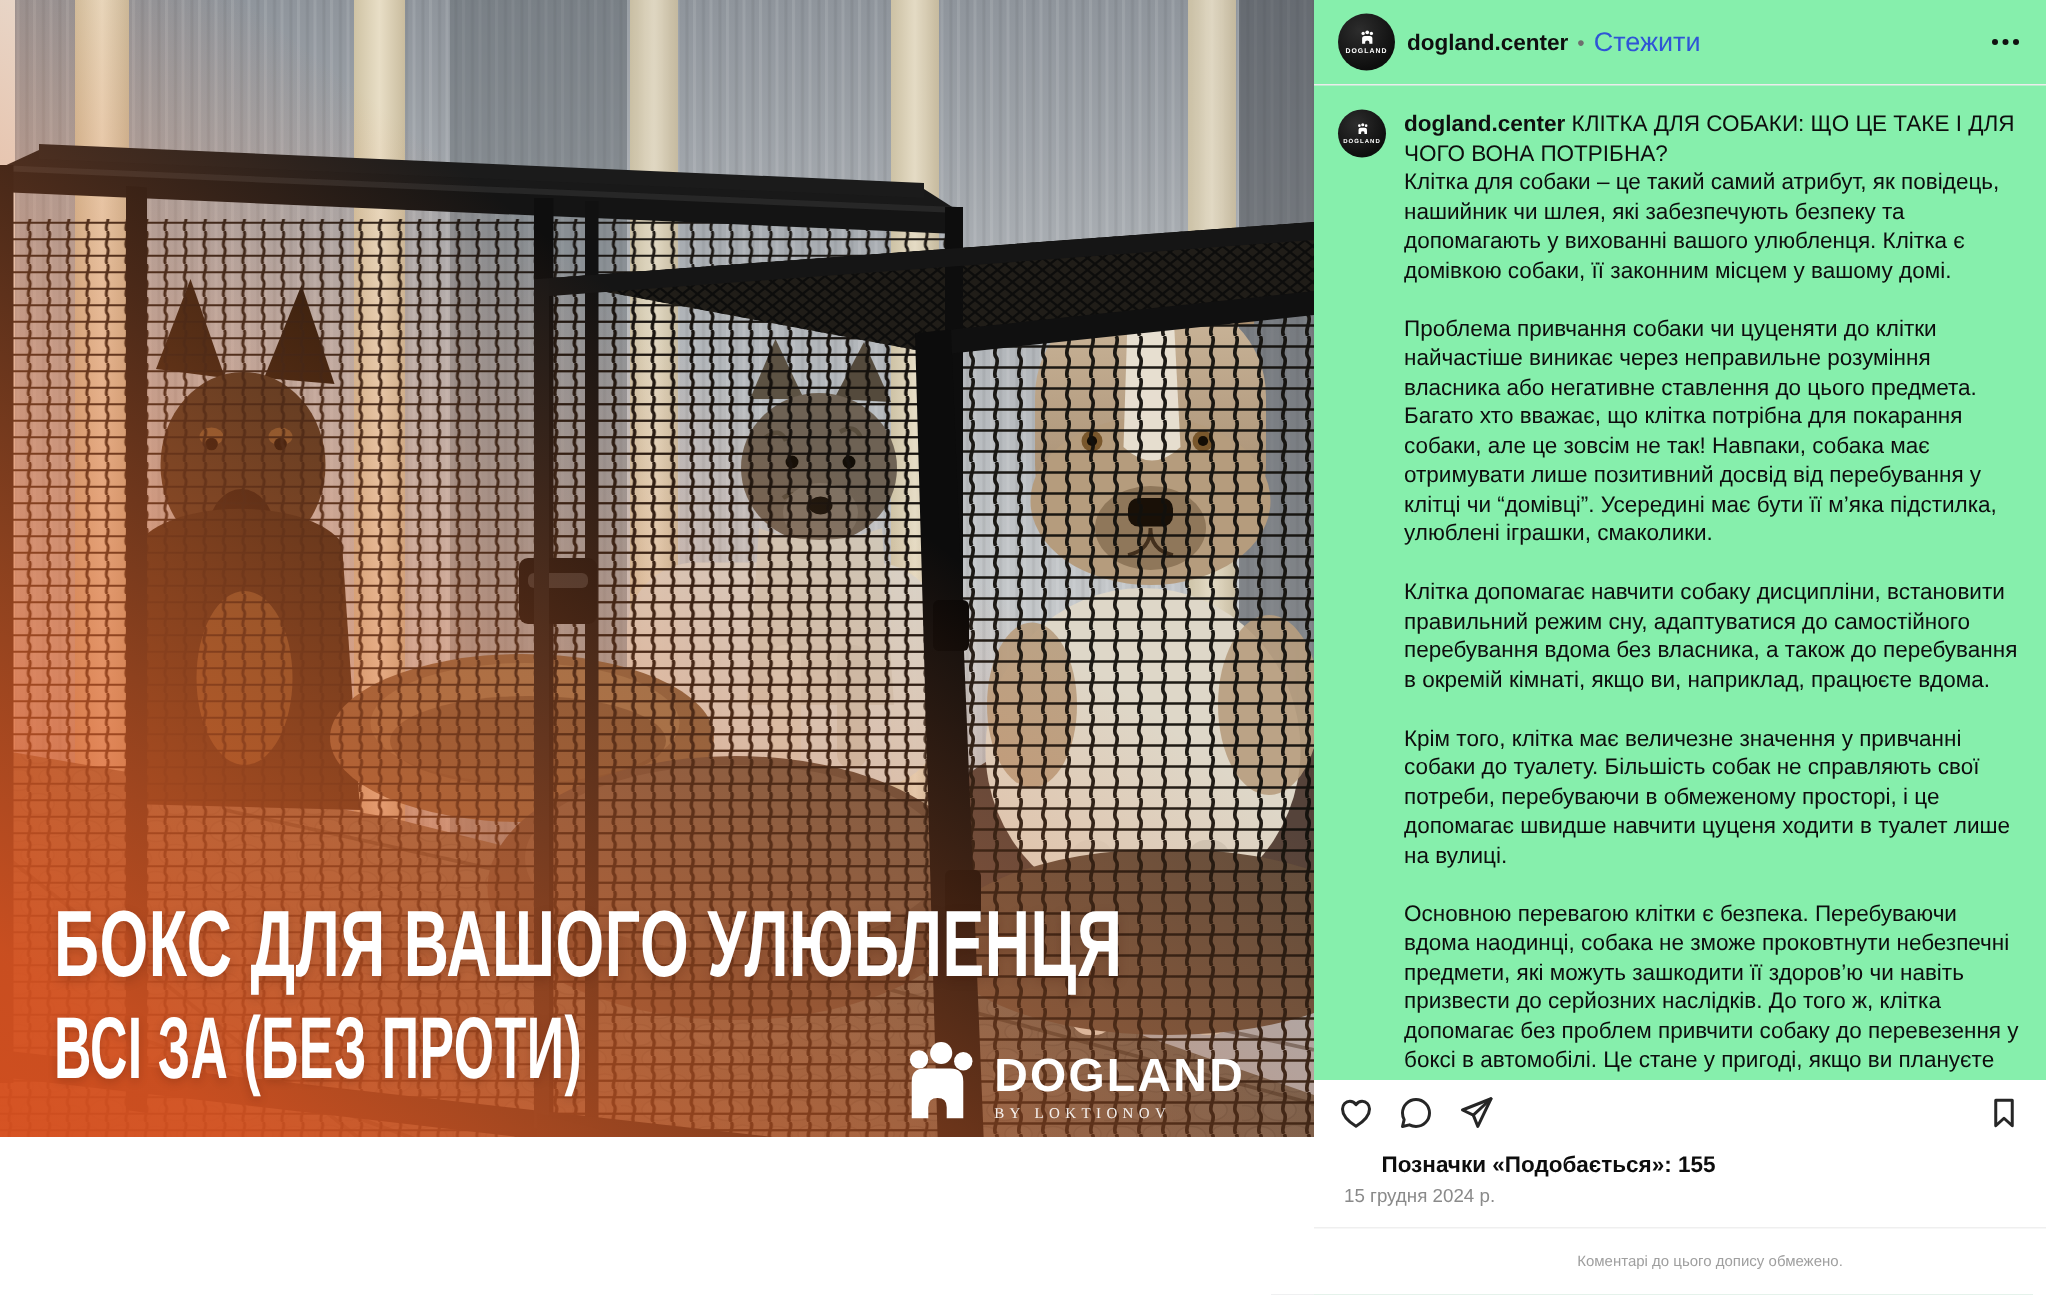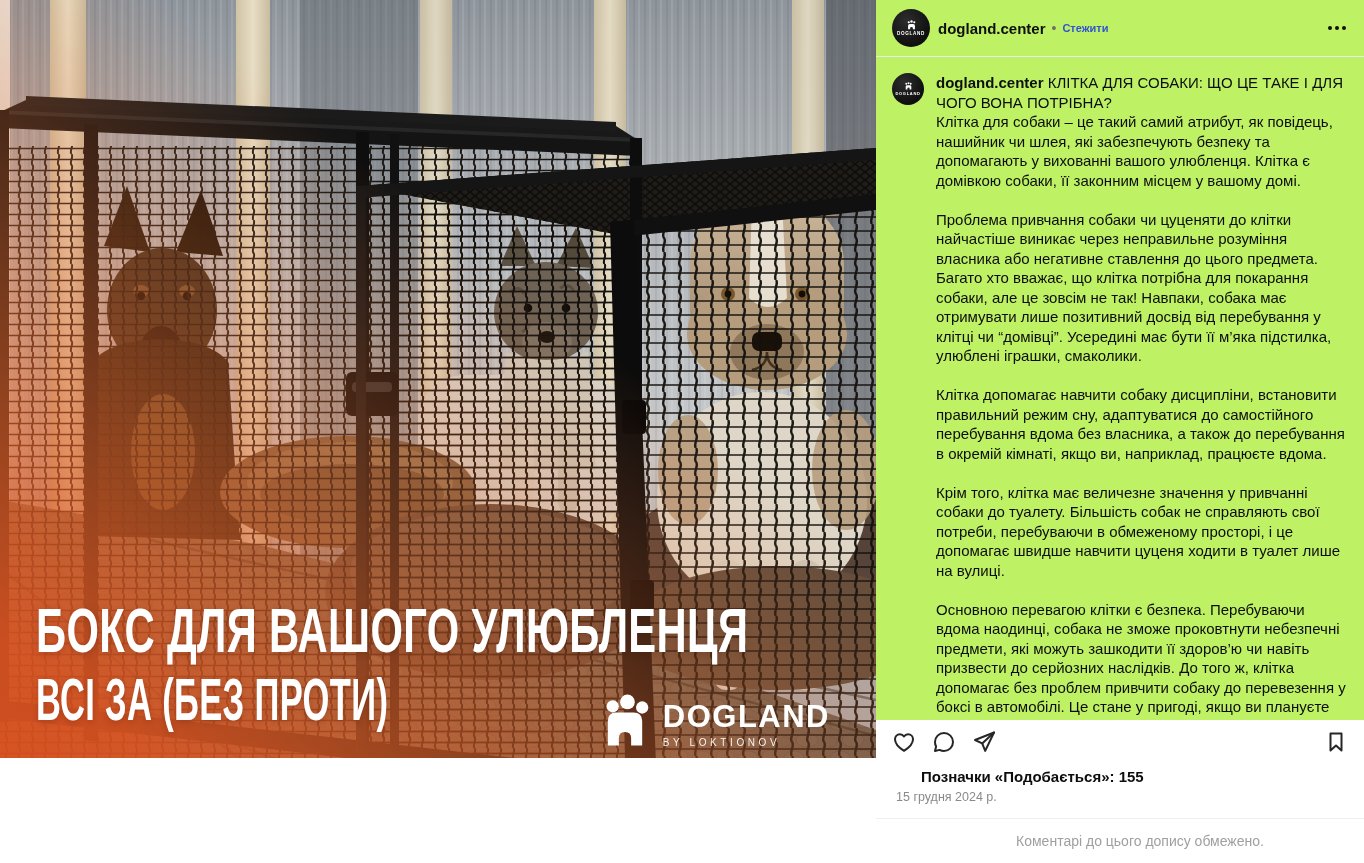--- a/index.html
+++ b/index.html
@@ -9,50 +9,50 @@
   
   .media{position:relative;flex:0 0 876px;width:876px;height:758px;overflow:hidden;background:#a9adb2;}
   .media svg.scene{position:absolute;left:0;top:0;display:block;}
   .overlay-title{position:absolute;left:36px;color:#fff;font-weight:bold;z-index:4;line-height:1;white-space:nowrap;text-shadow:0 2px 8px rgba(60,20,0,.22);}
   .t1{top:599px;font-size:58px;transform:scale(.72,1.08);transform-origin:left top;letter-spacing:.5px;}
   .t2{top:670px;font-size:54px;transform:scale(.64,1.08);transform-origin:left top;letter-spacing:.5px;}
   .logo{position:absolute;right:46px;bottom:10px;z-index:4;display:flex;align-items:flex-start;gap:11px;color:#fff;}
   .logo .licon{width:54px;height:54px;flex:0 0 auto;}
   .logo-text{display:flex;flex-direction:column;padding-top:7px;}
   .logo-name{font-size:31px;font-weight:bold;letter-spacing:1.5px;line-height:1;}
-  .logo-sub{font-size:10px;letter-spacing:3.6px;margin-top:5px;color:rgba(255,255,255,.92);}
+  .logo-sub{font-size:10px;letter-spacing:3.6px;margin-top:5px;color:rgba(255,255,255,.92);font-family:Liberation Serif, serif;}
 
   
-  .panel{position:relative;width:488px;height:863px;background:#bef264;box-sizing:border-box;}
+  .panel{position:relative;width:488px;height:863px;background:#86efac;box-sizing:border-box;}
   .p-header{display:flex;align-items:center;height:57px;padding:0 16px;border-bottom:1px solid #ececec;box-sizing:border-box;}
   .avatar{width:38px;height:38px;border-radius:50%;background:radial-gradient(circle at 38% 30%,#2d2d2d,#0e0e0e 72%);display:flex;flex-direction:column;align-items:center;justify-content:center;color:#fff;flex:0 0 auto;cursor:pointer;overflow:hidden;}
   .avatar.small{width:32px;height:32px;}
   .avatar .paw{width:11px;height:10px;}
   .avatar.small .paw{width:9px;height:8px;}
   .av-label{font-size:4.6px;letter-spacing:.7px;margin-top:1.5px;font-weight:bold;}
   .avatar.small .av-label{font-size:4px;}
   .uname{font-weight:bold;font-size:15px;color:#0f0f0f;cursor:pointer;}
   .p-header .uname{margin-left:8px;}
   .sep{margin:0 6px;color:#6e6e6e;font-size:14px;}
-  .follow{color:#2f54d6;font-weight:700;font-size:11px;cursor:pointer;}
+  .follow{color:#2f54d6;font-weight:400;font-size:18px;cursor:pointer;}
   .more{margin-left:auto;display:flex;gap:3px;cursor:pointer;padding:6px 2px;}
   .more i{width:4px;height:4px;border-radius:50%;background:#111;display:block;}
 
   .caption{position:absolute;top:57px;left:0;right:0;bottom:148px;padding:16px;display:flex;align-items:flex-start;overflow:hidden;box-sizing:border-box;}
   .cap-text{margin-left:12px;flex:1;font-size:15px;line-height:19.5px;color:#0d0d0d;white-space:pre-line;}
 
   .bottom{position:absolute;left:0;right:0;bottom:0;background:#fff;}
   .actions{display:flex;align-items:center;padding:10px 16px 0;}
   .a-left{display:flex;gap:16px;}
   .actions svg{width:24px;height:24px;stroke:#262626;fill:none;stroke-width:2;stroke-linejoin:round;stroke-linecap:round;cursor:pointer;display:block;}
   .bookmark{margin-left:auto;}
   .likes{padding:14px 16px 0;font-weight:bold;font-size:15px;color:#0d0d0d;margin-left:29px;}
   .date{padding:5px 20px 0;font-size:12.5px;color:#8a8a8a;}
   .foot-div{border-top:1px solid #efefef;margin-top:14px;}
-  .comments-off{height:44px;display:flex;align-items:center;justify-content:center;color:#9f9f9f;font-size:14px;padding-left:40px;}
+  .comments-off{height:44px;display:flex;align-items:center;justify-content:center;color:#9f9f9f;font-size:10px;padding-left:40px;}
 </style>
 </head>
 <body>
 
 <div class="app">
 
   <div class="media">
     <svg class="scene" width="876" height="863" viewBox="0 0 876 863">
       <defs>
         <linearGradient id="curtain" x1="0" y1="0" x2="0" y2="1">

